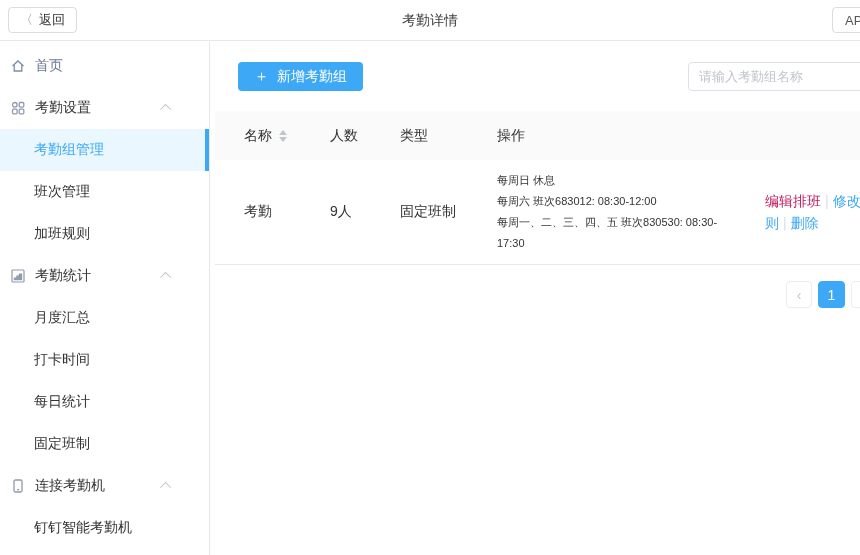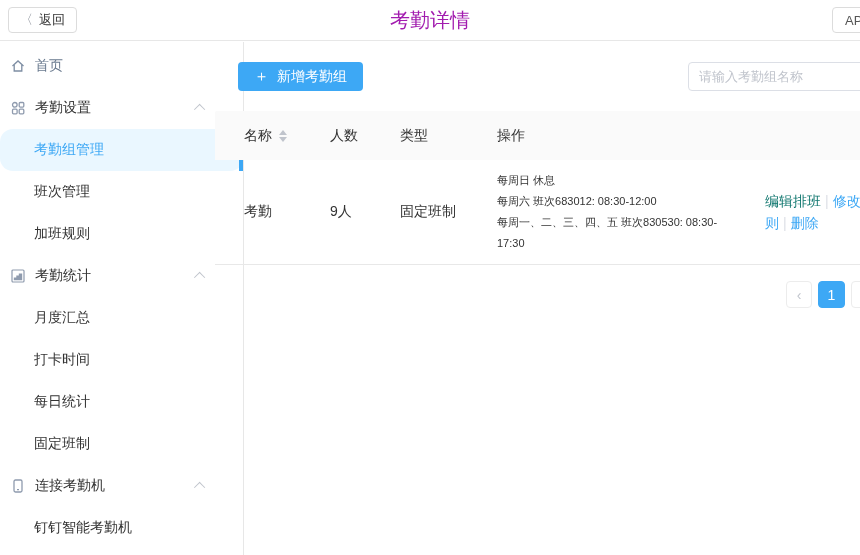--- a/index.html
+++ b/index.html
@@ -7,32 +7,32 @@
     font-family:"Liberation Sans","DejaVu Sans",sans-serif; font-size:14px; color:#333; }
 
   
   .topbar { position:absolute; left:0; top:0; width:860px; height:41px; background:#fff;
     border-bottom:1px solid #e7e7e7; }
   .back-btn { position:absolute; left:8px; top:7px; height:26px; padding:0 11px;
     border:1px solid #dcdcdc; border-radius:4px; background:#fff; display:inline-flex;
     align-items:center; gap:6px; font-size:13px; color:#333; cursor:pointer; }
   .back-btn .chev { color:#8a8f99; font-size:13px; }
   .page-title { position:absolute; left:0; right:0; top:0; height:41px; display:flex;
-    align-items:center; justify-content:center; font-size:20px; color:#a21caf; }
+    align-items:center; justify-content:center; font-size:14px; color:#404040; }
   .topright-btn { position:absolute; left:832px; top:7px; height:26px; padding:0 12px;
     border:1px solid #dcdcdc; border-radius:4px; background:#fff; font-size:13px;
     color:#555; display:inline-flex; align-items:center; }
 
   
-  .sidebar { position:absolute; left:0; top:42px; width:244px; height:513px;
+  .sidebar { position:absolute; left:0; top:42px; width:210px; height:513px;
     border-right:1px solid #e7e7e7; background:#fff; padding-top:3px; }
   .side-item { position:relative; height:42px; display:flex; align-items:center;
     cursor:pointer; }
   .side-item.top { padding-left:10px; }
-  .side-item.sub { padding-left:34px;border-radius:13px; }
+  .side-item.sub { padding-left:34px; }
   .side-item .icon { width:16px; height:16px; margin-right:9px; display:inline-flex; }
   .side-item .arrow { margin-left:auto; margin-right:38px; width:8px; height:8px;
     border-left:1px solid #c0c4cc; border-top:1px solid #c0c4cc;
     transform:rotate(45deg) translateY(2px); }
   .side-item.selected { background:#eaf7ff; color:#3da8f5; }
   .side-item.selected::after { content:""; position:absolute; right:0; top:0;
     width:4px; height:100%; background:#3da8f5; }
   .side-item.home { color:#69798e; }
 
   
@@ -56,21 +56,21 @@
   .sorter { display:inline-flex; flex-direction:column; margin-left:7px; gap:2px;
     cursor:pointer; }
   .sorter .up { width:0; height:0; border-left:4px solid transparent;
     border-right:4px solid transparent; border-bottom:5px solid #c0c4cc; }
   .sorter .down { width:0; height:0; border-left:4px solid transparent;
     border-right:4px solid transparent; border-top:5px solid #c0c4cc; }
   .trow { min-height:104px; border-bottom:1px solid #e8e8e8; }
   .cell-time { font-size:11px; line-height:21px; color:#333; padding:10px 0; }
   .cell-ops { font-size:14px; line-height:22px; width:118px; word-break:break-all; }
   .op-link { color:#3da8f5; cursor:pointer; text-decoration:none; }
-  .op-link.disabled { color:#0f766e; cursor:default; }
+  .op-link.disabled { color:#be185d; cursor:default; }
   .op-sep { color:#dcdfe6; margin:0 4px; }
 
   
   .pagination { position:absolute; left:571px; top:239px; display:flex; gap:6px; }
   .page-btn { width:26px; height:27px; border:1px solid #ececec; border-radius:4px;
     background:#fff; color:#c0c4cc; display:inline-flex; align-items:center;
     justify-content:center; font-size:14px; cursor:pointer; }
   .page-btn.num { width:27px; }
   .page-btn.active { background:#3da8f5; border-color:#3da8f5; color:#fff; }
 </style>

